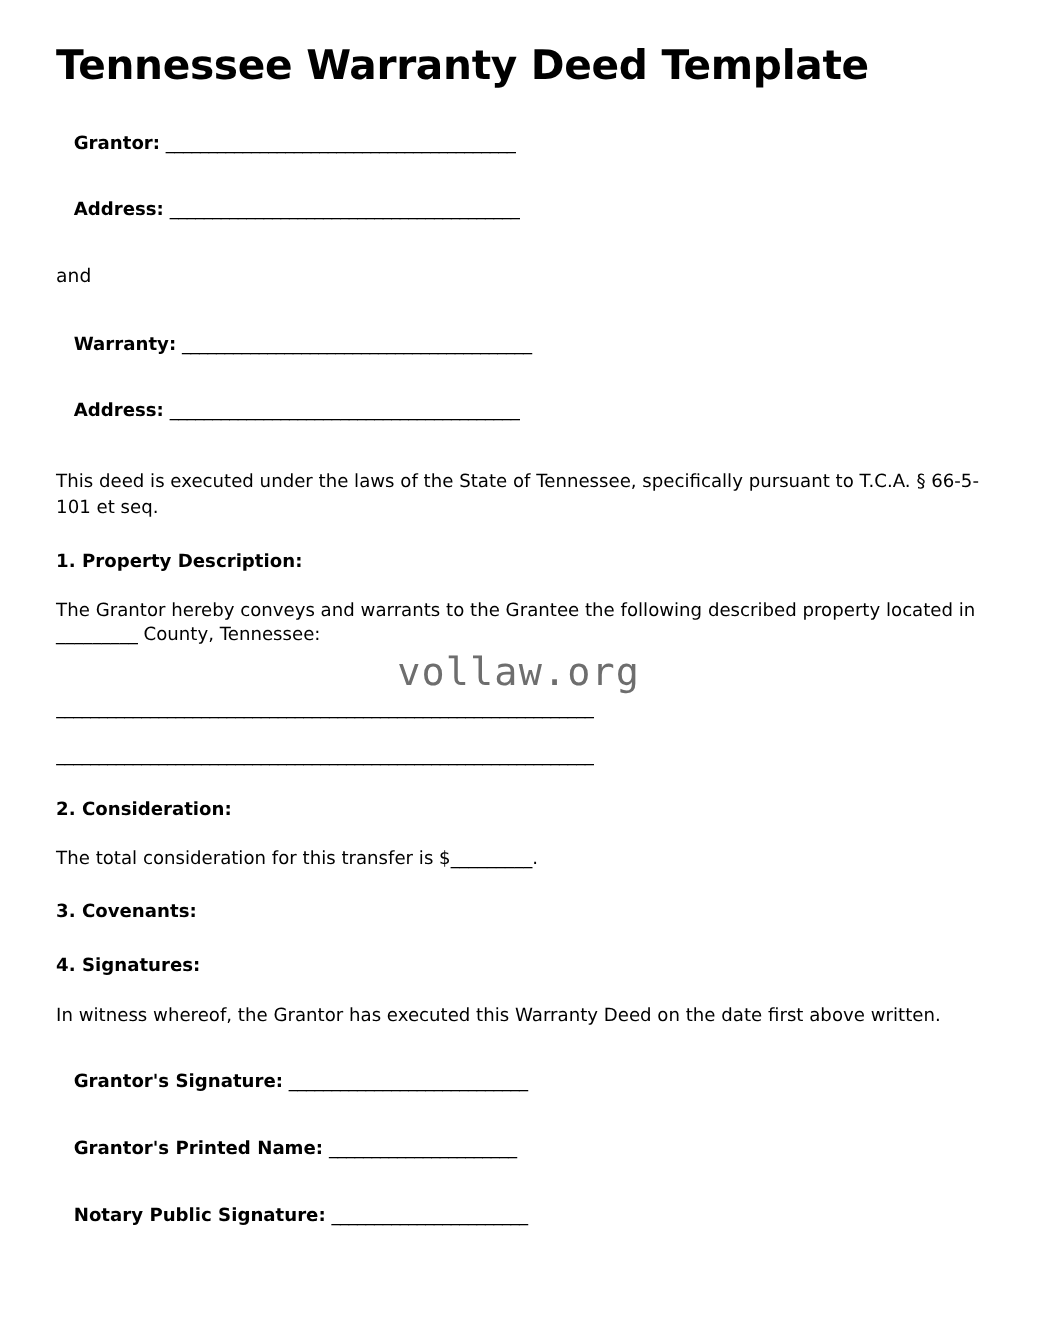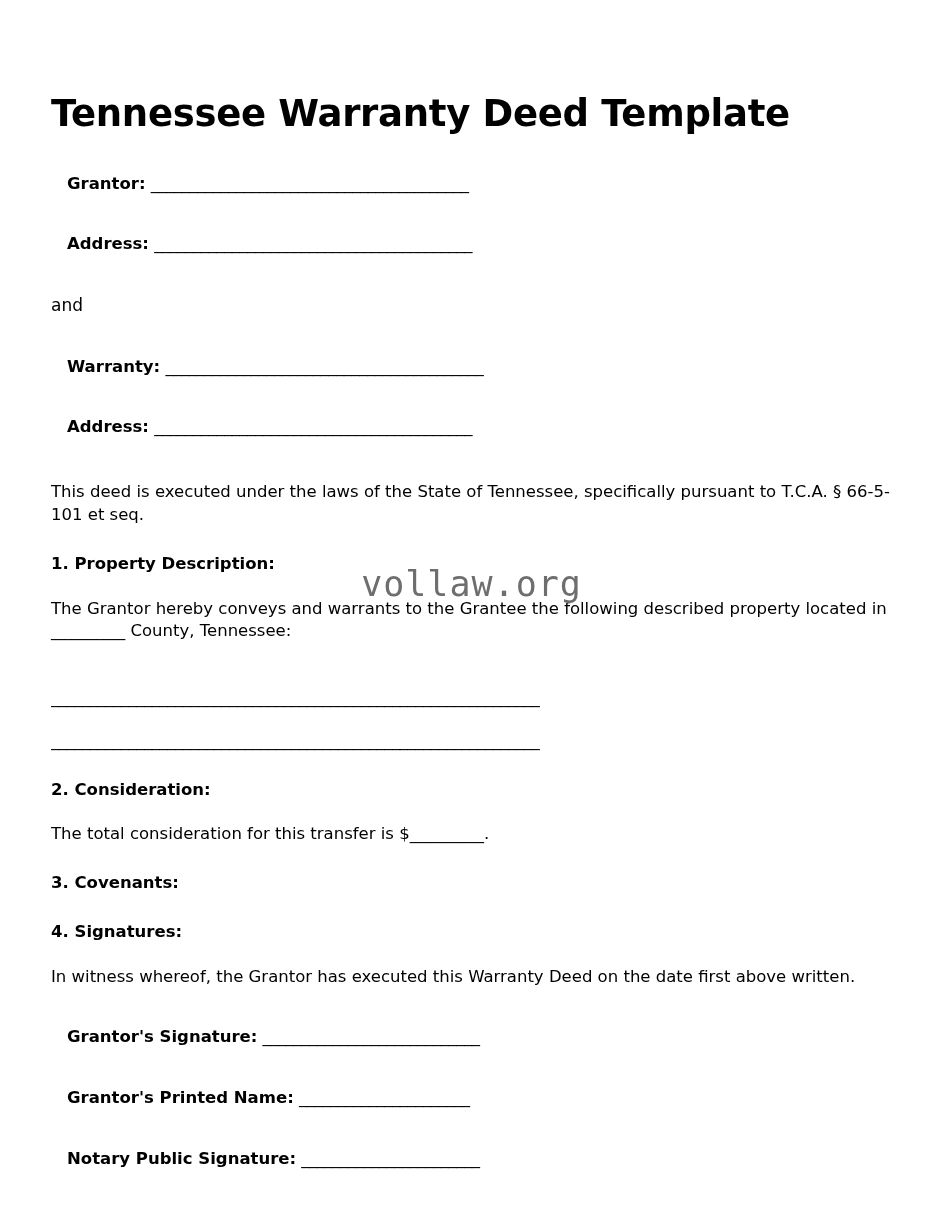--- a/index.html
+++ b/index.html
@@ -17,21 +17,21 @@
     color: #000000;
     box-sizing: border-box;
     padding: 0 51px;
   }
   .doc-title {
     font-size: 37px;
     font-weight: bold;
     letter-spacing: -0.3px;
     line-height: 1.1;
     margin: 0;
-    padding-top: 94px;
+    padding-top: 40px;
   }
   .para {
     font-size: 16.5px;
     line-height: 1.38;
     margin: 0;
     padding-top: 26px;
     max-width: 846px;
   }
   .para.tight {
     padding-top: 22px;
@@ -84,21 +84,21 @@
   ul.covenants li {
     font-size: 16.5px;
     line-height: 1.36;
     margin: 0;
     padding: 0;
   }
   .watermark {
     position: absolute;
     left: 0;
     right: 0;
-    top: 564px;
+    top: 592px;
     text-align: center;
     font-family: "DejaVu Sans Mono", "Liberation Mono", monospace;
     font-size: 35px;
     color: #6e6e6e;
     letter-spacing: 1px;
     pointer-events: none;
     user-select: none;
   }
 </style>
 </head>

